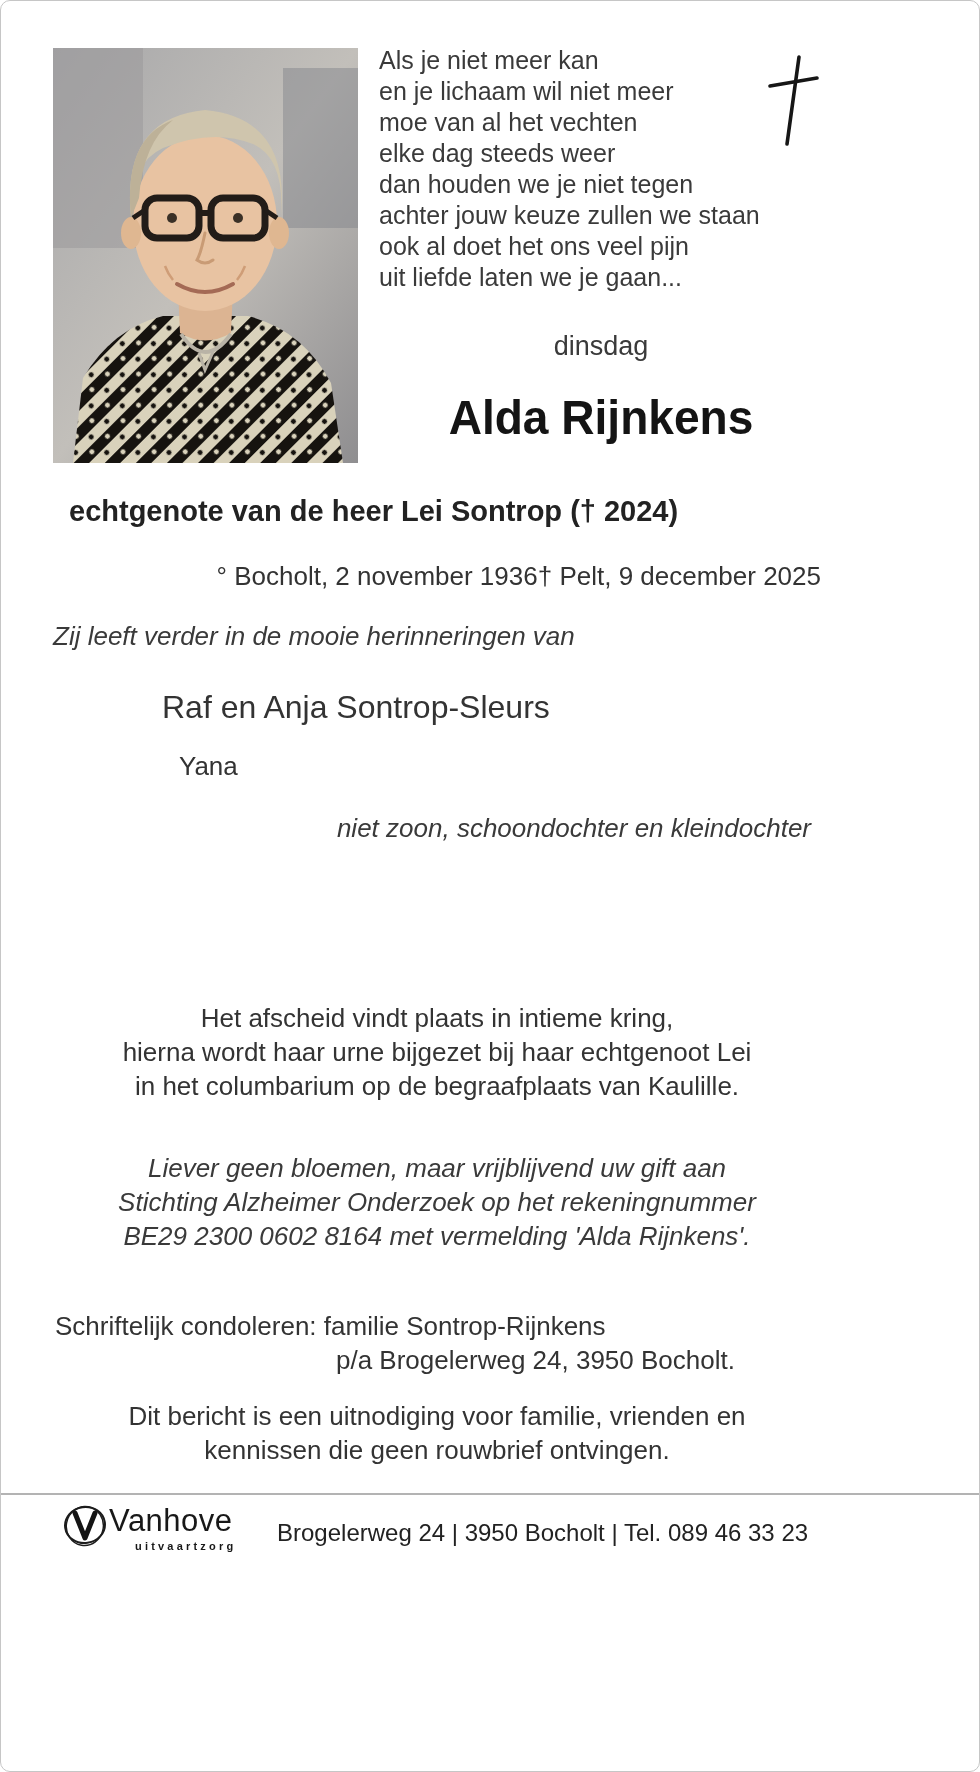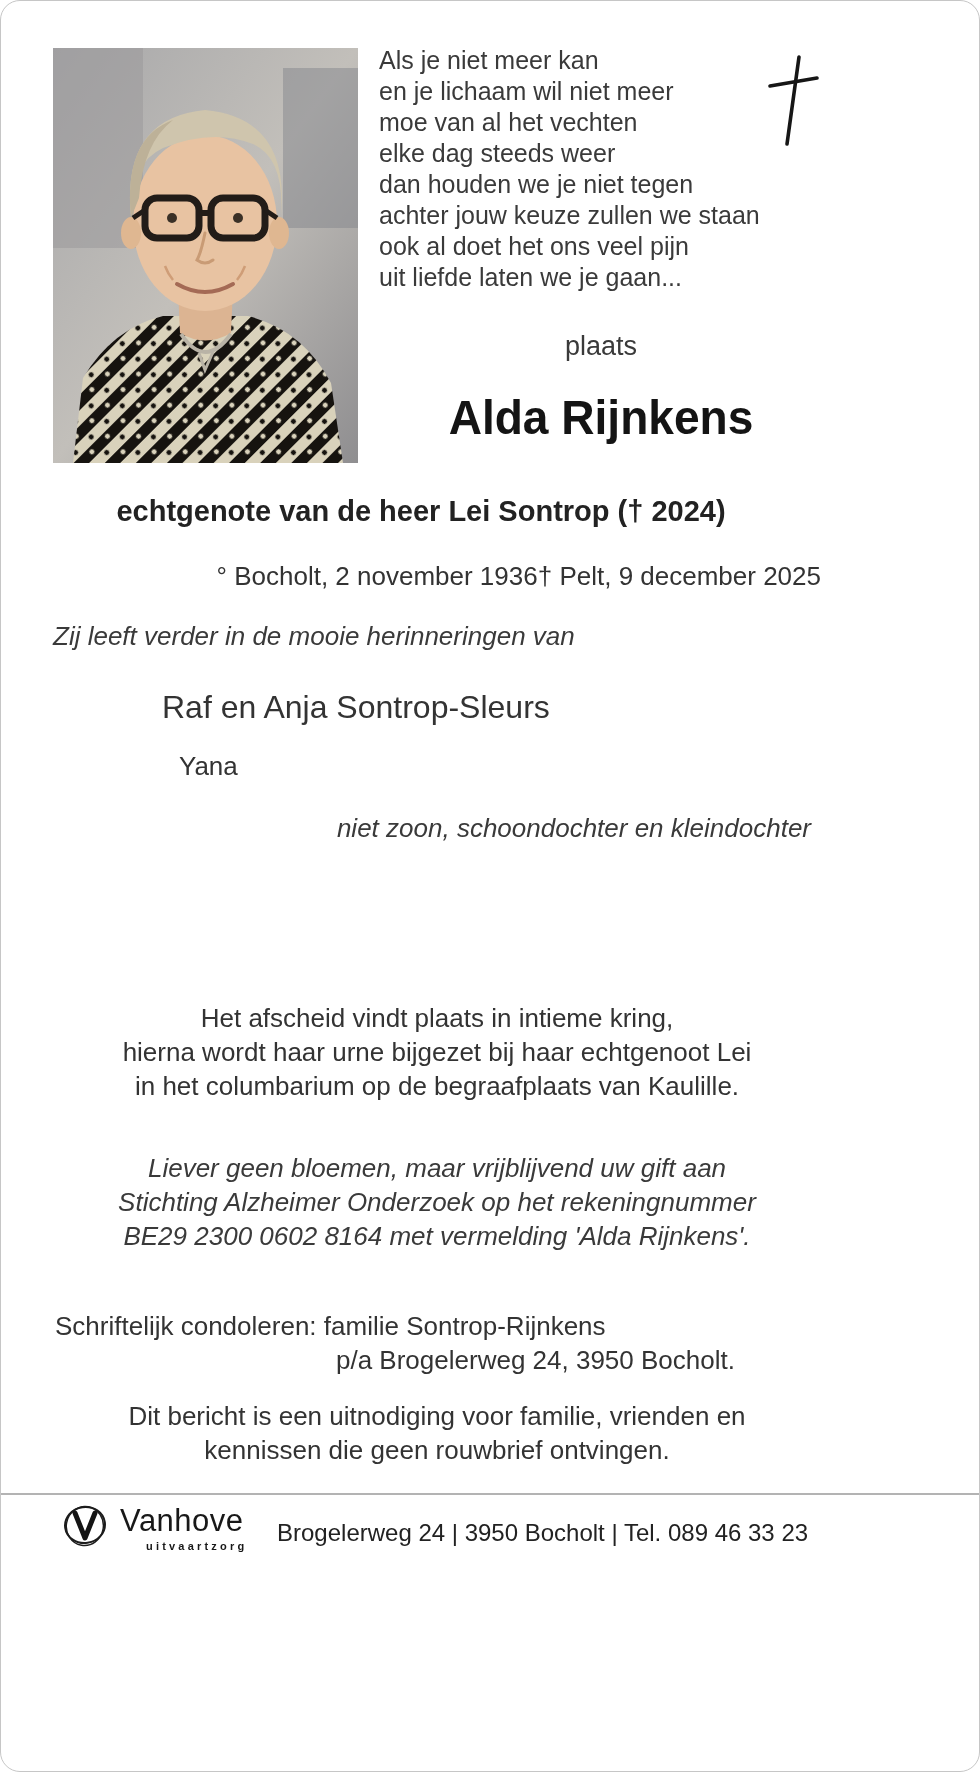--- a/index.html
+++ b/index.html
@@ -7,21 +7,21 @@
   body {
     width: 980px; height: 1772px;
     font-family: "Liberation Sans", sans-serif;
     color: #2f2f2f;
     position: relative;
   }
   .page {
     position: absolute; inset: 0;
     width: 980px; height: 1772px;
     border: 1px solid #c6c6c6;
-    border-radius: 20px;
+    border-radius: 10px;
     background: #ffffff;
     overflow: hidden;
   }
   .abs { position: absolute; }
   .pre { white-space: pre-line; }
   .photo {
     left: 52px; top: 47px; width: 305px; height: 415px;
     overflow: hidden; background: #b9b7b2;
   }
   .photo svg { display: block; width: 100%; height: 100%; }
@@ -31,21 +31,21 @@
   }
   .cross { left: 762px; top: 52px; width: 58px; height: 95px; }
   .salutation-block { left: 360px; top: 330px; width: 480px; text-align: center; }
   .salutation { font-size: 27px; color: #3a3a3a; }
   .deceased-name {
     margin-top: 28px;
     font-size: 48px; font-weight: 700; color: #141414;
     letter-spacing: 0px; transform: scaleX(0.96); transform-origin: center;
   }
   .subtitle {
-    left: 36px; top: 494px; width: 768px; text-align: center;
+    left: 68px; top: 494px; width: 768px; 
     font-size: 29px; font-weight: 700; color: #222;
   }
   .dates {
     left: 52px; top: 560px; width: 768px;
     display: flex; justify-content: flex-end;
     font-size: 26px; color: #333;
   }
   .memory-intro { left: 52px; top: 620px; font-size: 26px; font-style: italic; color: #3a3a3a; }
   .family-1 { left: 140px; top: 688px; font-size: 32px; color: #333; margin-left: 21px; }
   .family-2 { left: 178px; top: 750px; font-size: 26px; color: #333; }
@@ -58,21 +58,21 @@
   .donation { top: 1150px; font-style: italic; color: #3a3a3a; }
   .condolence-1 { left: 54px; top: 1310px; font-size: 26px; color: #333; }
   .condolence-2 { left: 335px; top: 1344px; font-size: 26px; color: #333; }
   .notice { top: 1398px; }
   .footer-rule {
     left: 0; top: 1492px; width: 980px; height: 0;
     border-top: 2px solid #b3b3b3;
   }
   .footer-logo { left: 60px; top: 1500px; display: flex; align-items: flex-start; }
   .logo-mark { width: 48px; height: 48px; }
-  .logo-wordmark { margin-left: 11px; margin-top: 2px; }
+  .logo-wordmark { margin-left: 0; margin-top: 2px; }
   .logo-name { font-size: 31px; color: #181818; letter-spacing: 0.5px; font-family: "Liberation Sans", sans-serif; }
   .logo-sub { font-size: 11px; letter-spacing: 3.2px; color: #181818; margin-top: 1px; margin-left: 26px; font-weight: 700; }
   .footer-address { left: 236px; top: 1518px; font-size: 24px; color: #222; margin-left: 40px; }
   strong { font-weight: 700; color: #222; }
 </style>
 </head>
 <body>
 
 <div class="page">
 
@@ -135,21 +135,21 @@
 uit liefde laten we je gaan...</div>
 
   <div class="abs cross">
     <svg viewBox="0 0 58 95" xmlns="http://www.w3.org/2000/svg">
       <path d="M36 4 L24 91" stroke="#161616" stroke-width="3.6" stroke-linecap="round" fill="none"></path>
       <path d="M7 33 L54 25" stroke="#161616" stroke-width="3.6" stroke-linecap="round" fill="none"></path>
     </svg>
   </div>
 
   <div class="abs salutation-block">
-    <div class="salutation">plaats</div>
+    <div class="salutation">dinsdag</div>
     <div class="deceased-name">Alda Rijnkens</div>
   </div>
 
   <div class="abs subtitle">echtgenote van de heer Lei Sontrop († 2024)</div>
 
   <div class="abs dates">
     <span>° Bocholt, 2 november 1936</span>
     <span>† Pelt, 9 december 2025</span>
   </div>
 

